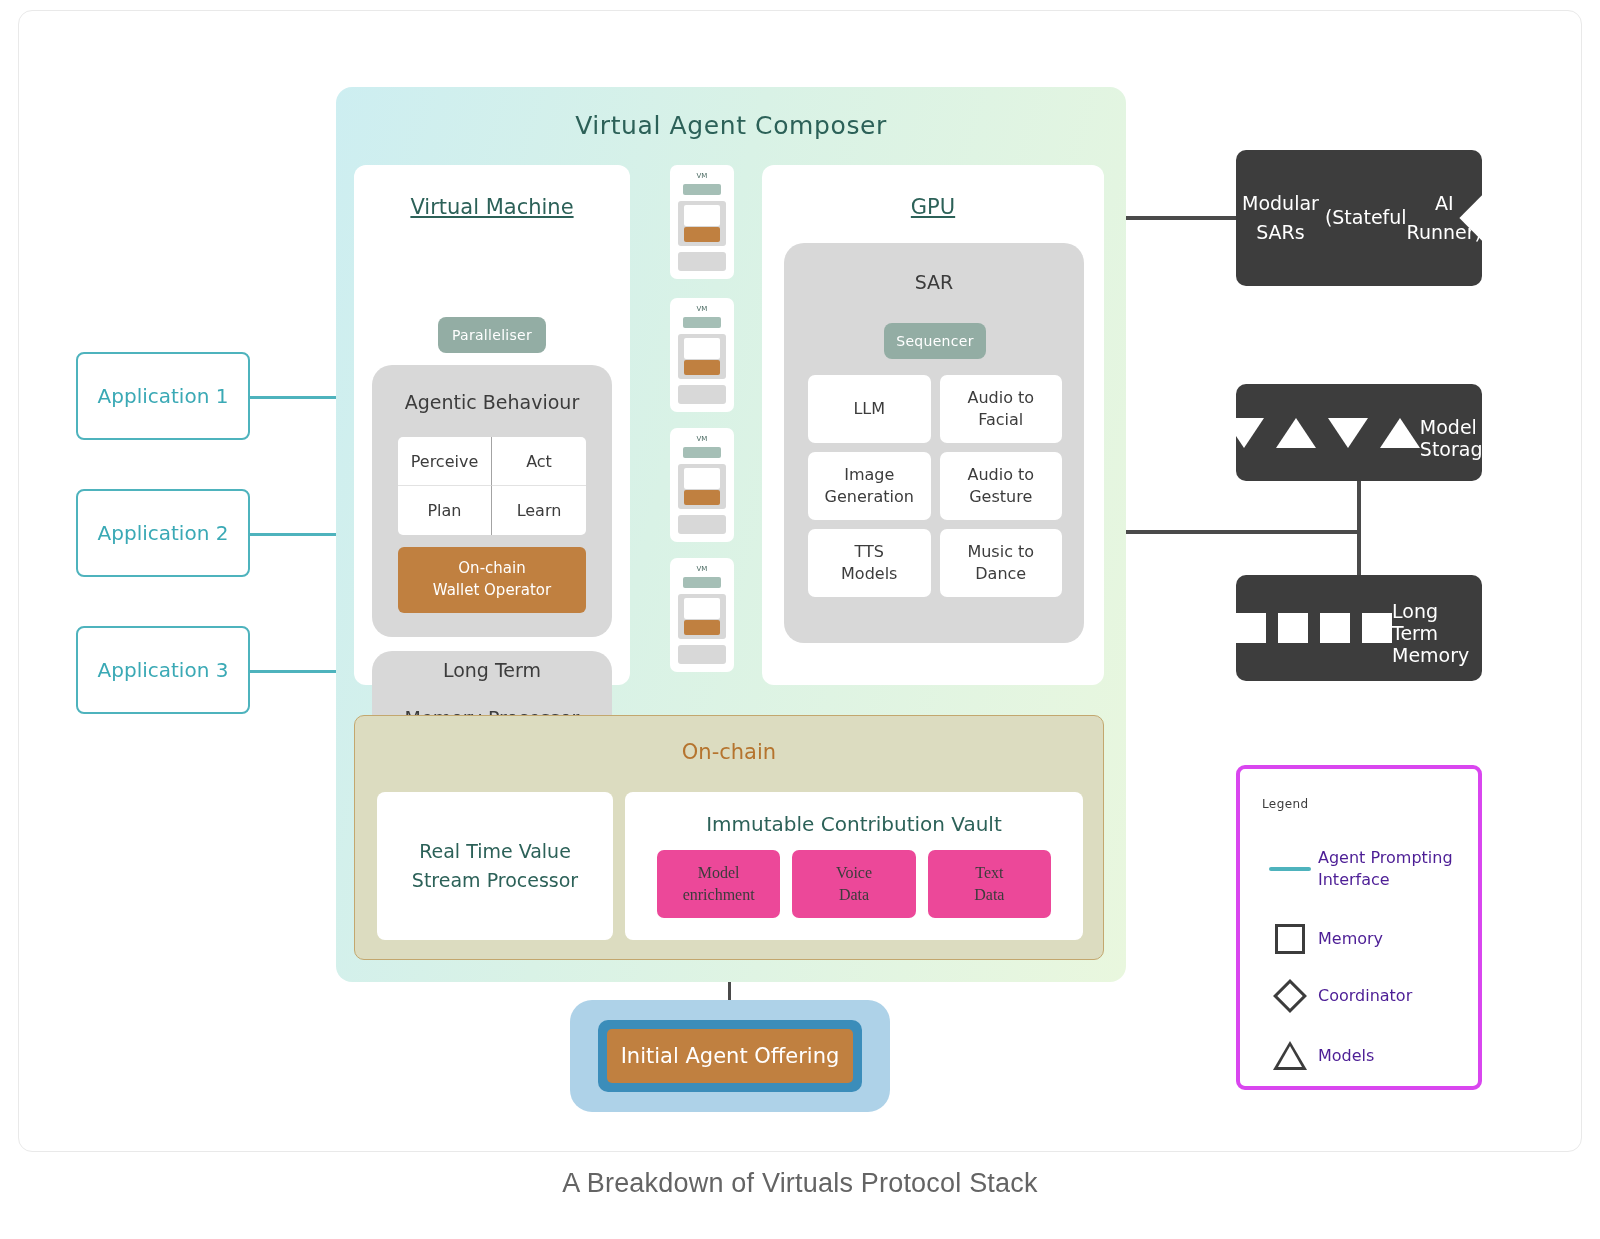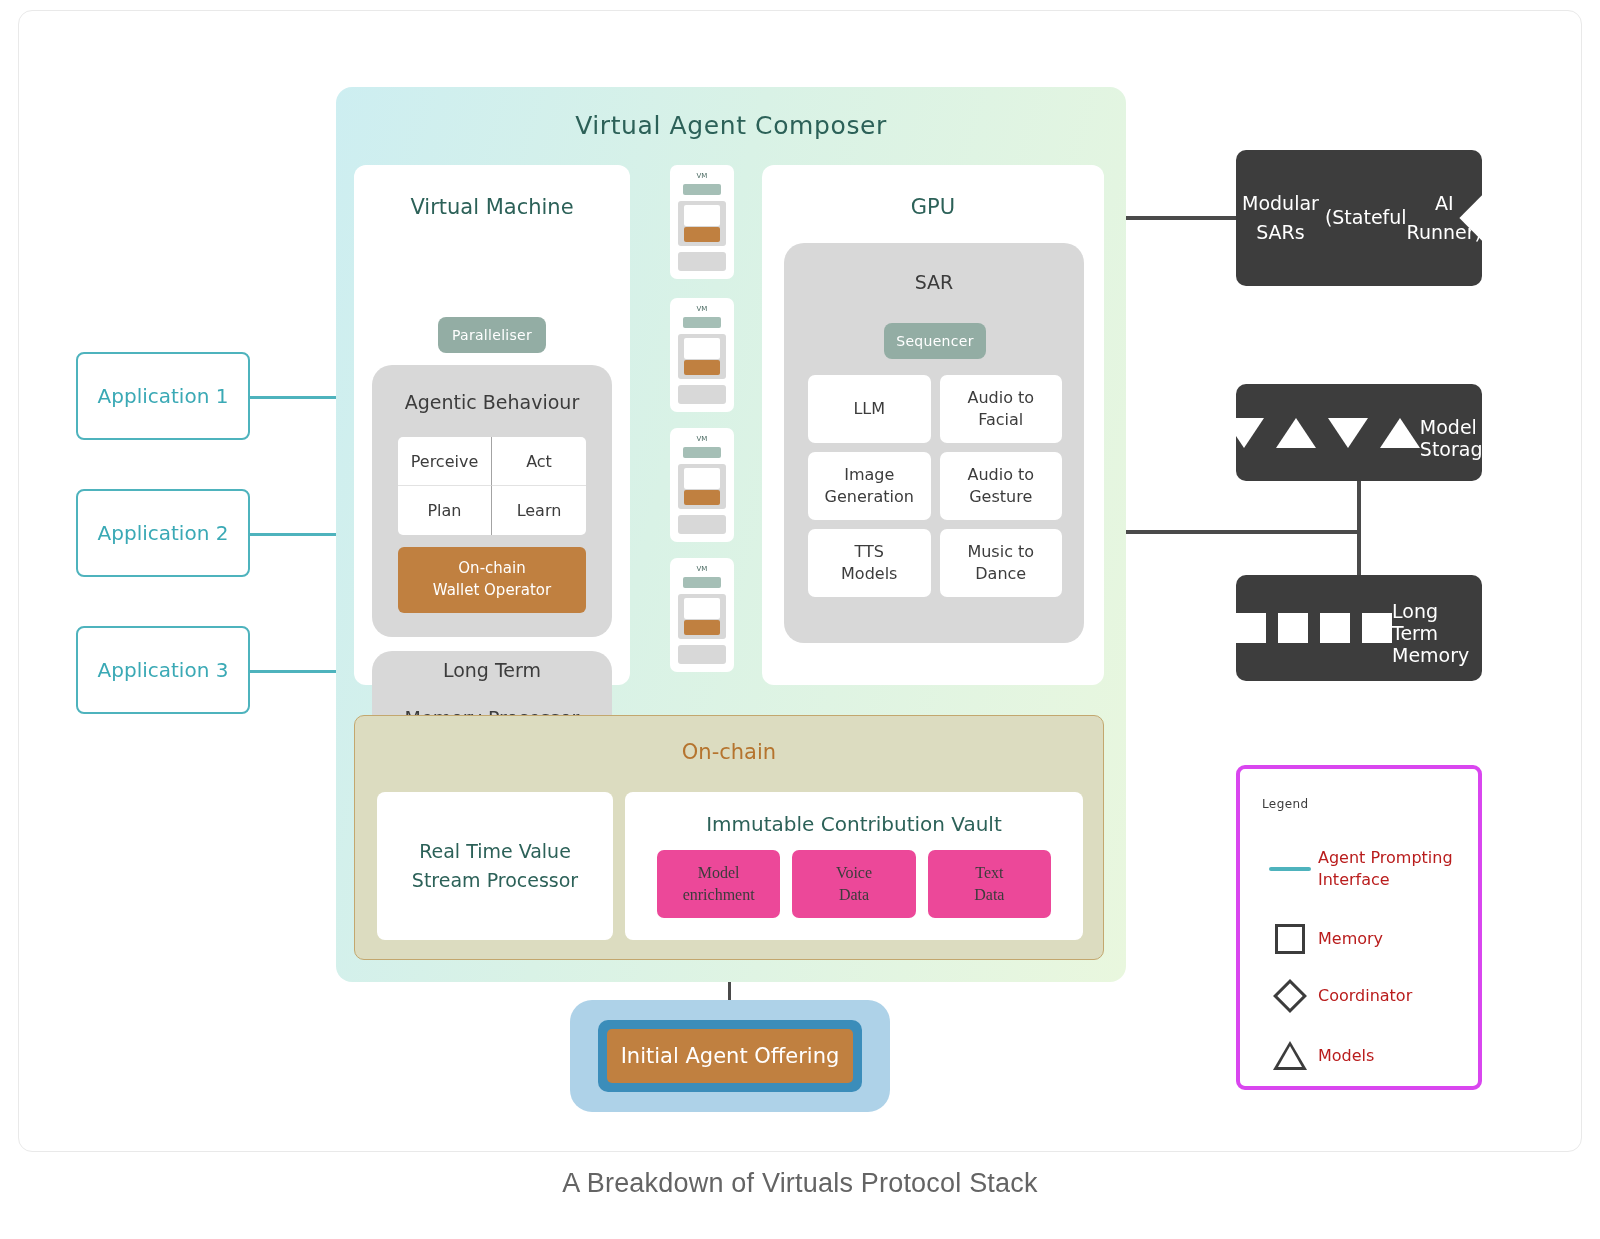--- a/index.html
+++ b/index.html
@@ -61,20 +61,21 @@
     background: #ffffff;
     border-radius: 12px;
   }
   .panel-title {
     position: absolute;
     left: 0; top: 30px;
     width: 100%;
     text-align: center;
     font-size: 21px;
     color: #2c6158;
+    text-decoration: underline;
   }
   .vm-panel { left: 18px; top: 78px; width: 276px; height: 520px; }
   .gpu-panel { left: 426px; top: 78px; width: 342px; height: 520px; }
 
   
   .pill {
     position: absolute;
     background: #93ada4;
     border-radius: 8px;
     color: #ffffff;
@@ -349,21 +350,21 @@
   }
   .legend-row {
     position: absolute; left: 22px;
     display: flex; align-items: center;
   }
   .legend-sym {
     width: 56px;
     display: flex; align-items: center; justify-content: center;
     flex: none;
   }
-  .legend-text { font-size: 16px; color: #b91c1c; line-height: 1.35; }
+  .legend-text { font-size: 16px; color: #4c1d95; line-height: 1.35; }
   .lg-line { width: 42px; height: 4px; background: #4eb3bd; border-radius: 2px; }
   .lg-square { width: 30px; height: 30px; border: 3px solid #3c3c3c; }
   .lg-diamond { width: 24px; height: 24px; border: 3px solid #3c3c3c; transform: rotate(45deg); }
   .lg-triangle {
     width: 0; height: 0;
     border-left: 17px solid transparent;
     border-right: 17px solid transparent;
     border-bottom: 29px solid #3c3c3c;
     position: relative;
   }

